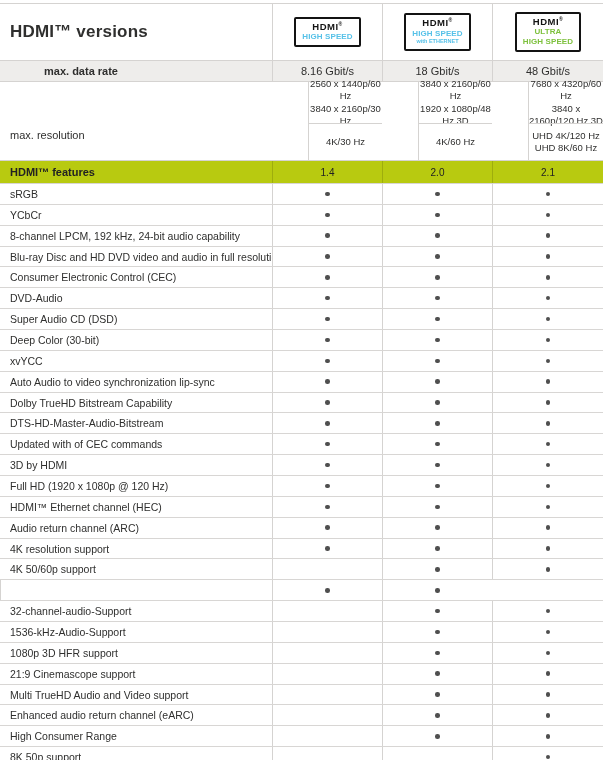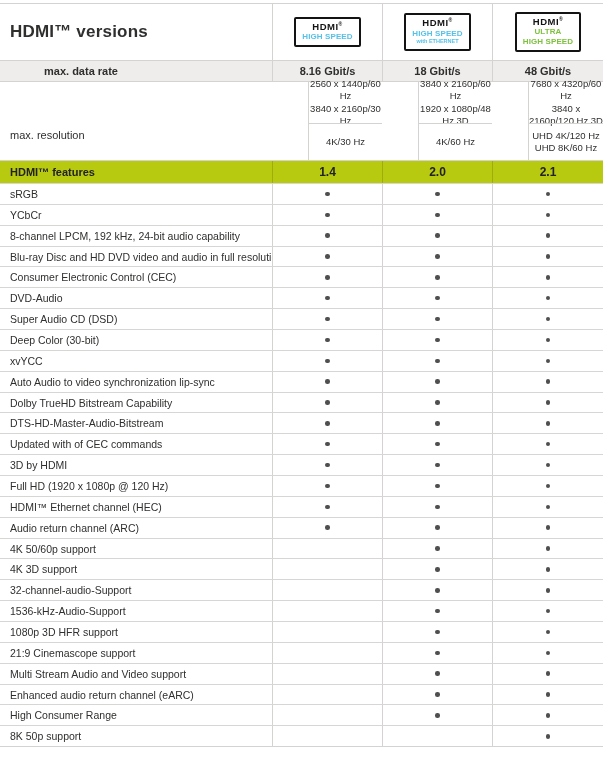--- a/index.html
+++ b/index.html
@@ -14,33 +14,33 @@
   .row{display:grid;grid-template-columns:272px 110px 110px 111px;}
   .c{display:flex;align-items:center;justify-content:center;min-width:0;text-align:center;}
   .c.label{justify-content:flex-start;text-align:left;padding-left:10px;padding-right:6px;}
   .val{border-left:1px solid #d5d3d1;}
 
   .header-row{height:56px;}
   .header-row .label{font-size:17px;font-weight:bold;letter-spacing:.2px;}
 
   .gray-row{height:20px;background:#eeedeb;border-top:1px solid #d5d3d1;font-size:11px;}
   .gray-row .label{font-size:11px;font-weight:bold;padding-left:44px;}
-  .gray-row .val{font-weight:bold;}
+  .gray-row .val{font-weight:normal;}
 
   .res-row{
     display:grid;grid-template-columns:272px 110px 110px 111px;grid-template-rows:41px 37px;
     border-top:1px solid #d5d3d1;font-size:9.5px;
   }
   .res-row .label{grid-row:1/3;grid-column:1;font-size:11px;margin-top:28px;}
   .res{flex-direction:column;line-height:12.5px;margin-left:36px;}
   .res-sub{border-top:1px solid #d5d3d1;}
 
   .green-row{height:22px;background:#b8ca10;border-top:1px solid #d5d3d1;}
   .green-row .label{font-size:11px;font-weight:bold;color:#222;text-align:right;}
-  .green-row .val{font-weight:bold;font-size:12px;border-left-color:rgba(0,0,0,.14);color:#222;}
+  .green-row .val{font-weight:normal;font-size:10px;border-left-color:rgba(0,0,0,.14);color:#222;}
 
   .frow{
     display:grid;grid-template-columns:272px 110px 110px 111px;
     height:19.86px;border-top:1px solid #d8d6d4;
   }
   .frow .label{font-size:10.5px;white-space:nowrap;overflow:hidden;}
   .dot{width:4.5px;height:4.5px;border-radius:50%;background:#4f4f4f;}
 
   .badge{
     background:#fff;border:2.5px solid #131313;border-radius:2px;
@@ -319,31 +319,42 @@
           <span class="dot"></span>
         </div>
         <div class="c val">
           <span class="dot"></span>
         </div>
         <div class="c val">
           <span class="dot"></span>
         </div>
       </div>
       <div class="frow">
+        <div class="c label">4K resolution support</div>
+        <div class="c val">
+          <span class="dot"></span>
+        </div>
+        <div class="c val">
+          <span class="dot"></span>
+        </div>
+        <div class="c val">
+          <span class="dot"></span>
+        </div>
+      </div>
+      <div class="frow">
         <div class="c label">4K 50/60p support</div>
         <div class="c val"></div>
         <div class="c val">
           <span class="dot"></span>
         </div>
         <div class="c val">
           <span class="dot"></span>
         </div>
       </div>
       <div class="frow">
-        <div class="c label">4K 3D support</div>
         <div class="c val"></div>
         <div class="c val">
           <span class="dot"></span>
         </div>
         <div class="c val">
           <span class="dot"></span>
         </div>
       </div>
       <div class="frow">
         <div class="c label">32-channel-audio-Support</div>
@@ -379,21 +390,21 @@
         <div class="c label">21:9 Cinemascope support</div>
         <div class="c val"></div>
         <div class="c val">
           <span class="dot"></span>
         </div>
         <div class="c val">
           <span class="dot"></span>
         </div>
       </div>
       <div class="frow">
-        <div class="c label">Multi Stream Audio and Video support</div>
+        <div class="c label">Multi TrueHD Audio and Video support</div>
         <div class="c val"></div>
         <div class="c val">
           <span class="dot"></span>
         </div>
         <div class="c val">
           <span class="dot"></span>
         </div>
       </div>
       <div class="frow">
         <div class="c label">Enhanced audio return channel (eARC)</div>

